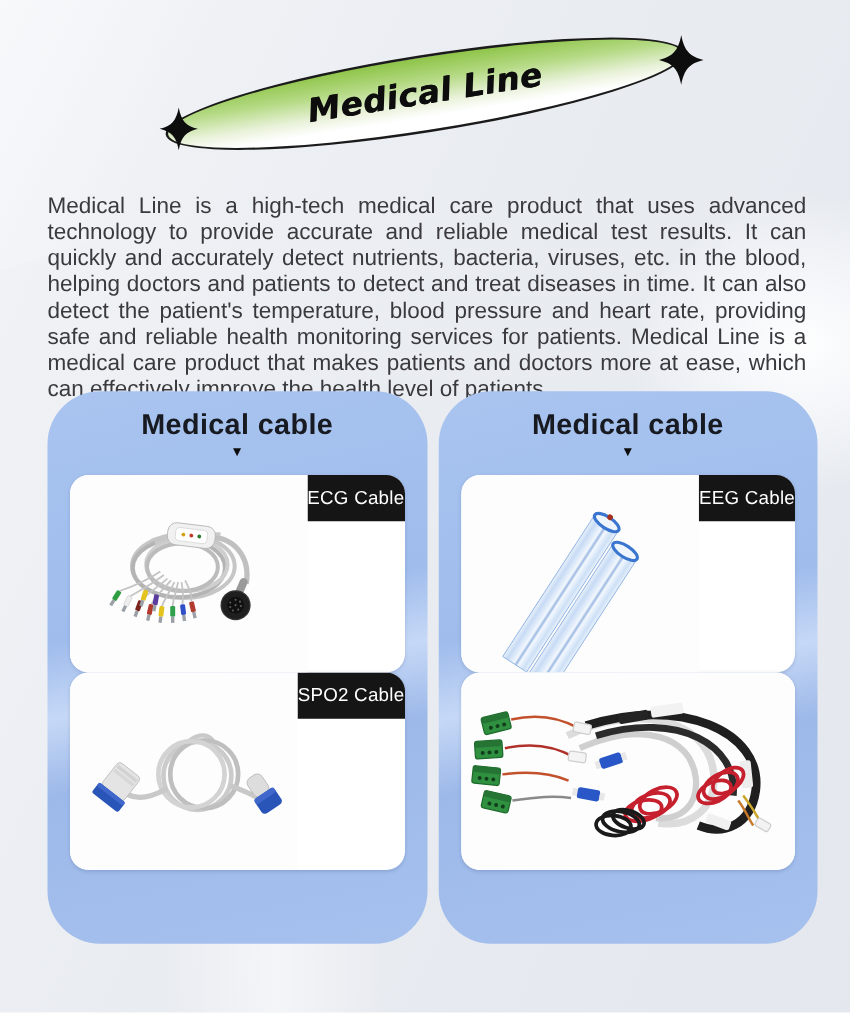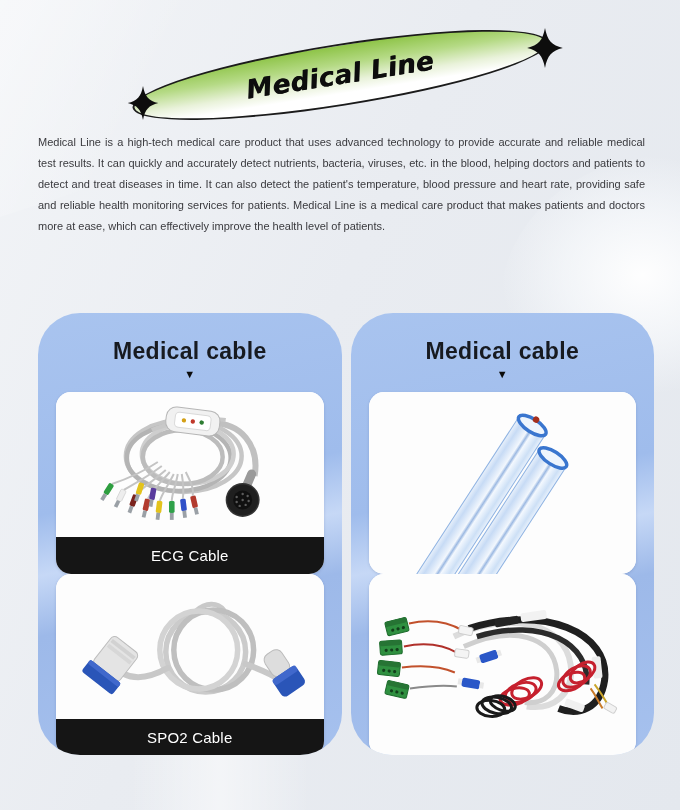--- a/index.html
+++ b/index.html
@@ -38,42 +38,42 @@
     font-family:"DejaVu Sans",sans-serif;
     font-style:italic;font-weight:bold;font-size:26px;color:#0d0d0d;
     letter-spacing:.5px;text-shadow:.6px 0 #0d0d0d;
   }
   .sparkle{position:absolute;}
   .sparkle-left{left:125px;top:85px;width:36px;height:36px;}
   .sparkle-right{left:524px;top:27px;width:42px;height:42px;}
 
   
   .intro{
-    position:absolute;left:38px;top:132px;width:607px;margin:0;
-    font-size:11px;line-height:21px;color:#3a3a3e;text-align:justify;
+    position:absolute;left:38px;top:154px;width:607px;margin:0;
+    font-size:18px;line-height:21px;color:#3a3a3e;text-align:justify;
   }
 
   
   .panels{position:absolute;left:38px;top:313px;width:616px;display:flex;gap:9px;}
   .panel{
     flex:1;height:442px;box-sizing:border-box;border-radius:42px;
-    padding:12px 18px 20px;position:relative;overflow:hidden;
+    padding:0 18px 20px;position:relative;overflow:hidden;
     background:linear-gradient(168deg,#a9c4ef 0%,#9fbcec 40%,#c6d8f6 52%,#9db9e9 64%,#a6c1ee 100%);
   }
   .panel h2{
     margin:12px 0 2px;text-align:center;
     font-size:23px;font-weight:bold;color:#171a20;letter-spacing:.3px;line-height:28px;
   }
   .tri{
     display:block;text-align:center;font-size:11px;line-height:11px;
     color:#0c0c0c;margin:4px 0 12px;
   }
   .card{
     margin:0;border-radius:15px;overflow:hidden;background:#ffffff;
-    height:182px;display:flex;flex-direction:column;
+    height:158px;display:flex;flex-direction:row;
     box-shadow:0 1px 3px rgba(40,60,110,.18);
   }
   .card + .card{}
   .card-img{flex:1;position:relative;background:#fdfdfd;}
   .card-img svg{position:absolute;left:0;top:0;width:100%;height:100%;}
   .card figcaption{
     height:37px;background:#151515;color:#ffffff;
     display:flex;align-items:center;justify-content:center;
     font-size:15px;letter-spacing:.2px;
   }
@@ -250,20 +250,21 @@
           </defs>
           <g transform="rotate(33 120 70)">
             <rect x="104" y="-10" width="32" height="190" fill="url(#tubeGrad)" stroke="#8fb3e2" stroke-width="1"></rect>
             <rect x="139" y="6" width="32" height="180" fill="url(#tubeGrad)" stroke="#8fb3e2" stroke-width="1"></rect>
             <ellipse cx="120" cy="-10" rx="16" ry="6.5" fill="#eef5fd" stroke="#3a76cf" stroke-width="3.5"></ellipse>
             <ellipse cx="155" cy="6" rx="16" ry="6.5" fill="#eef5fd" stroke="#3a76cf" stroke-width="3.5"></ellipse>
             <circle cx="120" cy="-17" r="3.2" fill="#a52f1d"></circle>
           </g>
         </svg>
       </div>
+      <figcaption>EEG Cable</figcaption>
     </figure>
 
     <figure class="card">
       <div class="card-img">
         <svg viewBox="0 0 268 121" preserveAspectRatio="xMidYMid meet">
 
           <path d="M85 32 C 140 6 196 18 202 60 C 206 90 184 106 158 102" stroke="#dcdcdc" stroke-width="6" fill="none"></path>
           <path d="M95 42 C 145 20 184 32 188 66 C 190 88 176 100 156 98" stroke="#cfcfcf" stroke-width="5" fill="none"></path>
 
           <path d="M100 24 C 175 0 242 28 236 76 C 232 104 210 112 190 104" stroke="#1f1f1f" stroke-width="7" fill="none"></path>

